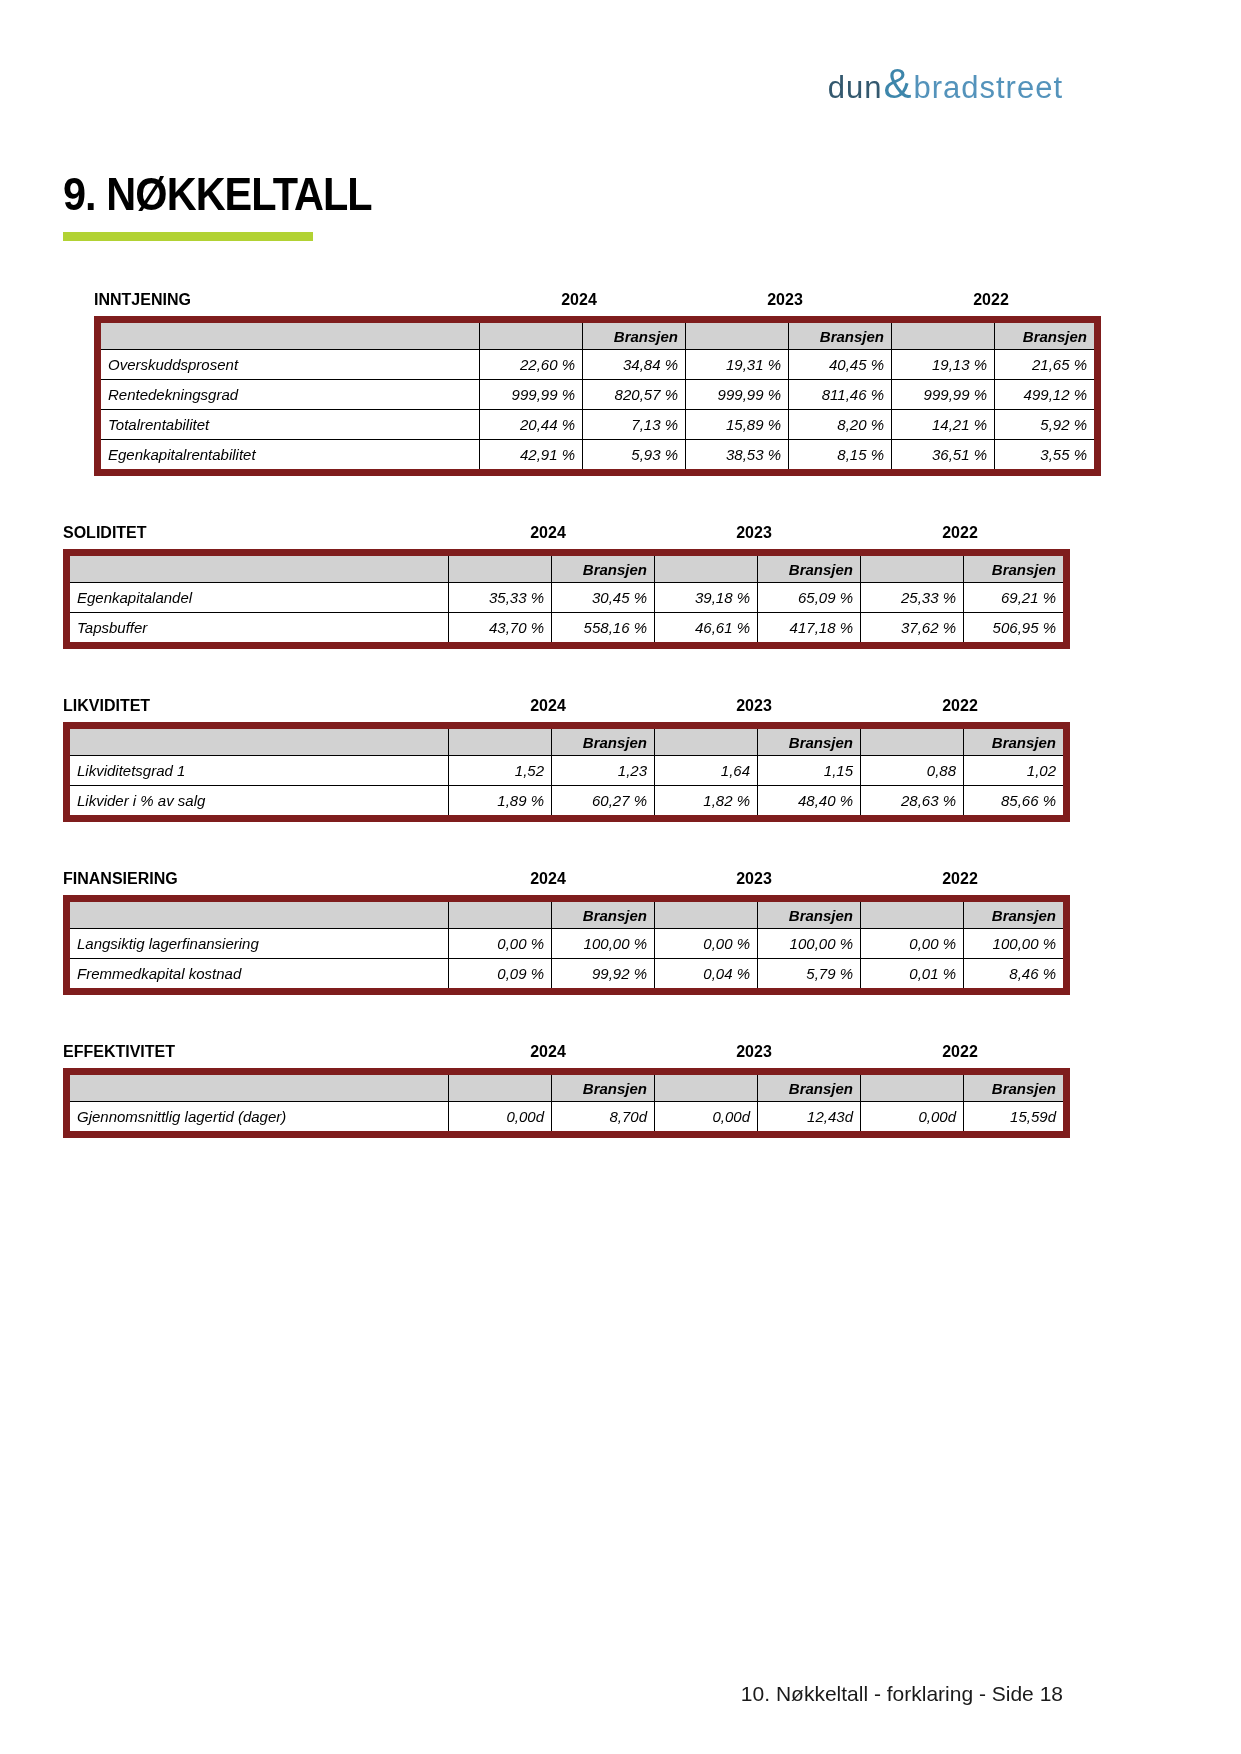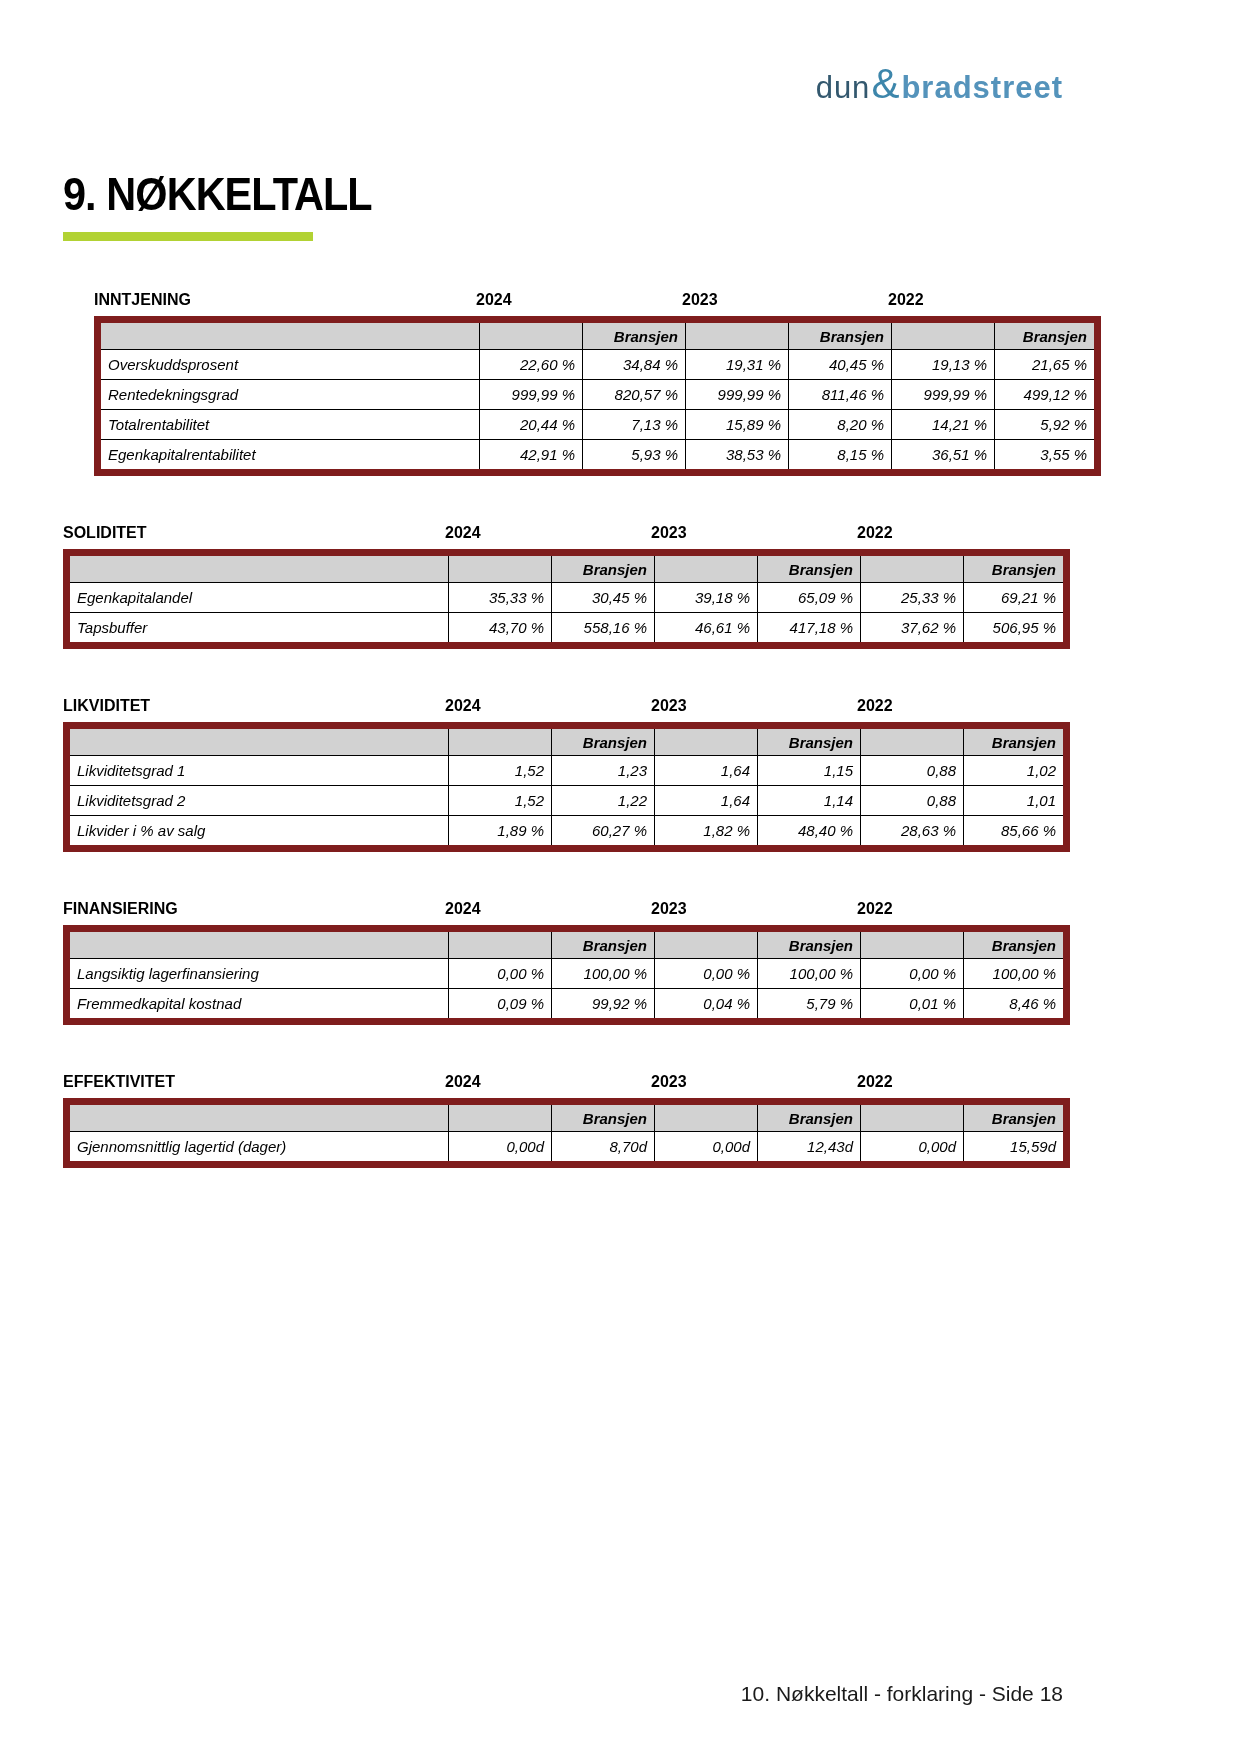--- a/index.html
+++ b/index.html
@@ -9,39 +9,39 @@
     overflow:hidden;
   }
   
   .logo{
     position:absolute;top:70px;right:178px;
     display:flex;align-items:baseline;letter-spacing:1px;
     font-family:"Liberation Sans",sans-serif;
   }
   .logo .dun{font-size:31px;font-weight:400;color:#33586e;}
   .logo .amp{font-size:42px;font-weight:400;color:#3d86ab;line-height:0;margin:0 1px;}
-  .logo .bradstreet{font-size:31px;font-weight:700;color:#5493bb;}
+  .logo .bradstreet{font-size:31px;font-weight:400;color:#5493bb;}
   
   .content{position:absolute;left:63px;top:0;width:1000px;}
   h1.page-title{
     margin:170px 0 0 0;font-size:46px;line-height:1.05;font-weight:700;
     letter-spacing:-1px;transform:scaleX(.9);transform-origin:left;
     white-space:nowrap;
   }
   .accent-bar{width:250px;height:9px;margin-top:14px;}
   
   .section{margin-top:48px;}
   .section:first-of-type{margin-top:50px;padding-left:31px;}
   .section-head{
     display:grid;
     grid-template-columns:382px repeat(6,103px);
     align-items:end;margin-bottom:7px;
   }
   .section-title{font-size:16px;font-weight:700;grid-column:1;}
-  .year{font-size:16px;font-weight:700;}
+  .year{font-size:16px;font-weight:700;text-align:center;}
   .year.y2024{grid-column:2 / span 2;}
   .year.y2023{grid-column:4 / span 2;}
   .year.y2022{grid-column:6 / span 2;}
   table.kpi{
     width:1000px;border-collapse:collapse;table-layout:fixed;
     border:7px solid #7f1d1d;font-size:15px;font-style:italic;
   }
   table.kpi col.c-label{width:382px;}
   table.kpi col.c-val{width:103px;}
   table.kpi th,table.kpi td{
@@ -227,29 +227,20 @@
   <tr>
     <td class="lbl">Likviditetsgrad 1</td>
     <td class="val">1,52</td>
     <td class="val">1,23</td>
     <td class="val">1,64</td>
     <td class="val">1,15</td>
     <td class="val">0,88</td>
     <td class="val">1,02</td>
   </tr>
 
-  <tr>
-    <td class="lbl">Likviditetsgrad 2</td>
-    <td class="val">1,52</td>
-    <td class="val">1,22</td>
-    <td class="val">1,64</td>
-    <td class="val">1,14</td>
-    <td class="val">0,88</td>
-    <td class="val">1,01</td>
-  </tr>
 
   <tr>
     <td class="lbl">Likvider i % av salg</td>
     <td class="val">1,89 %</td>
     <td class="val">60,27 %</td>
     <td class="val">1,82 %</td>
     <td class="val">48,40 %</td>
     <td class="val">28,63 %</td>
     <td class="val">85,66 %</td>
   </tr>

